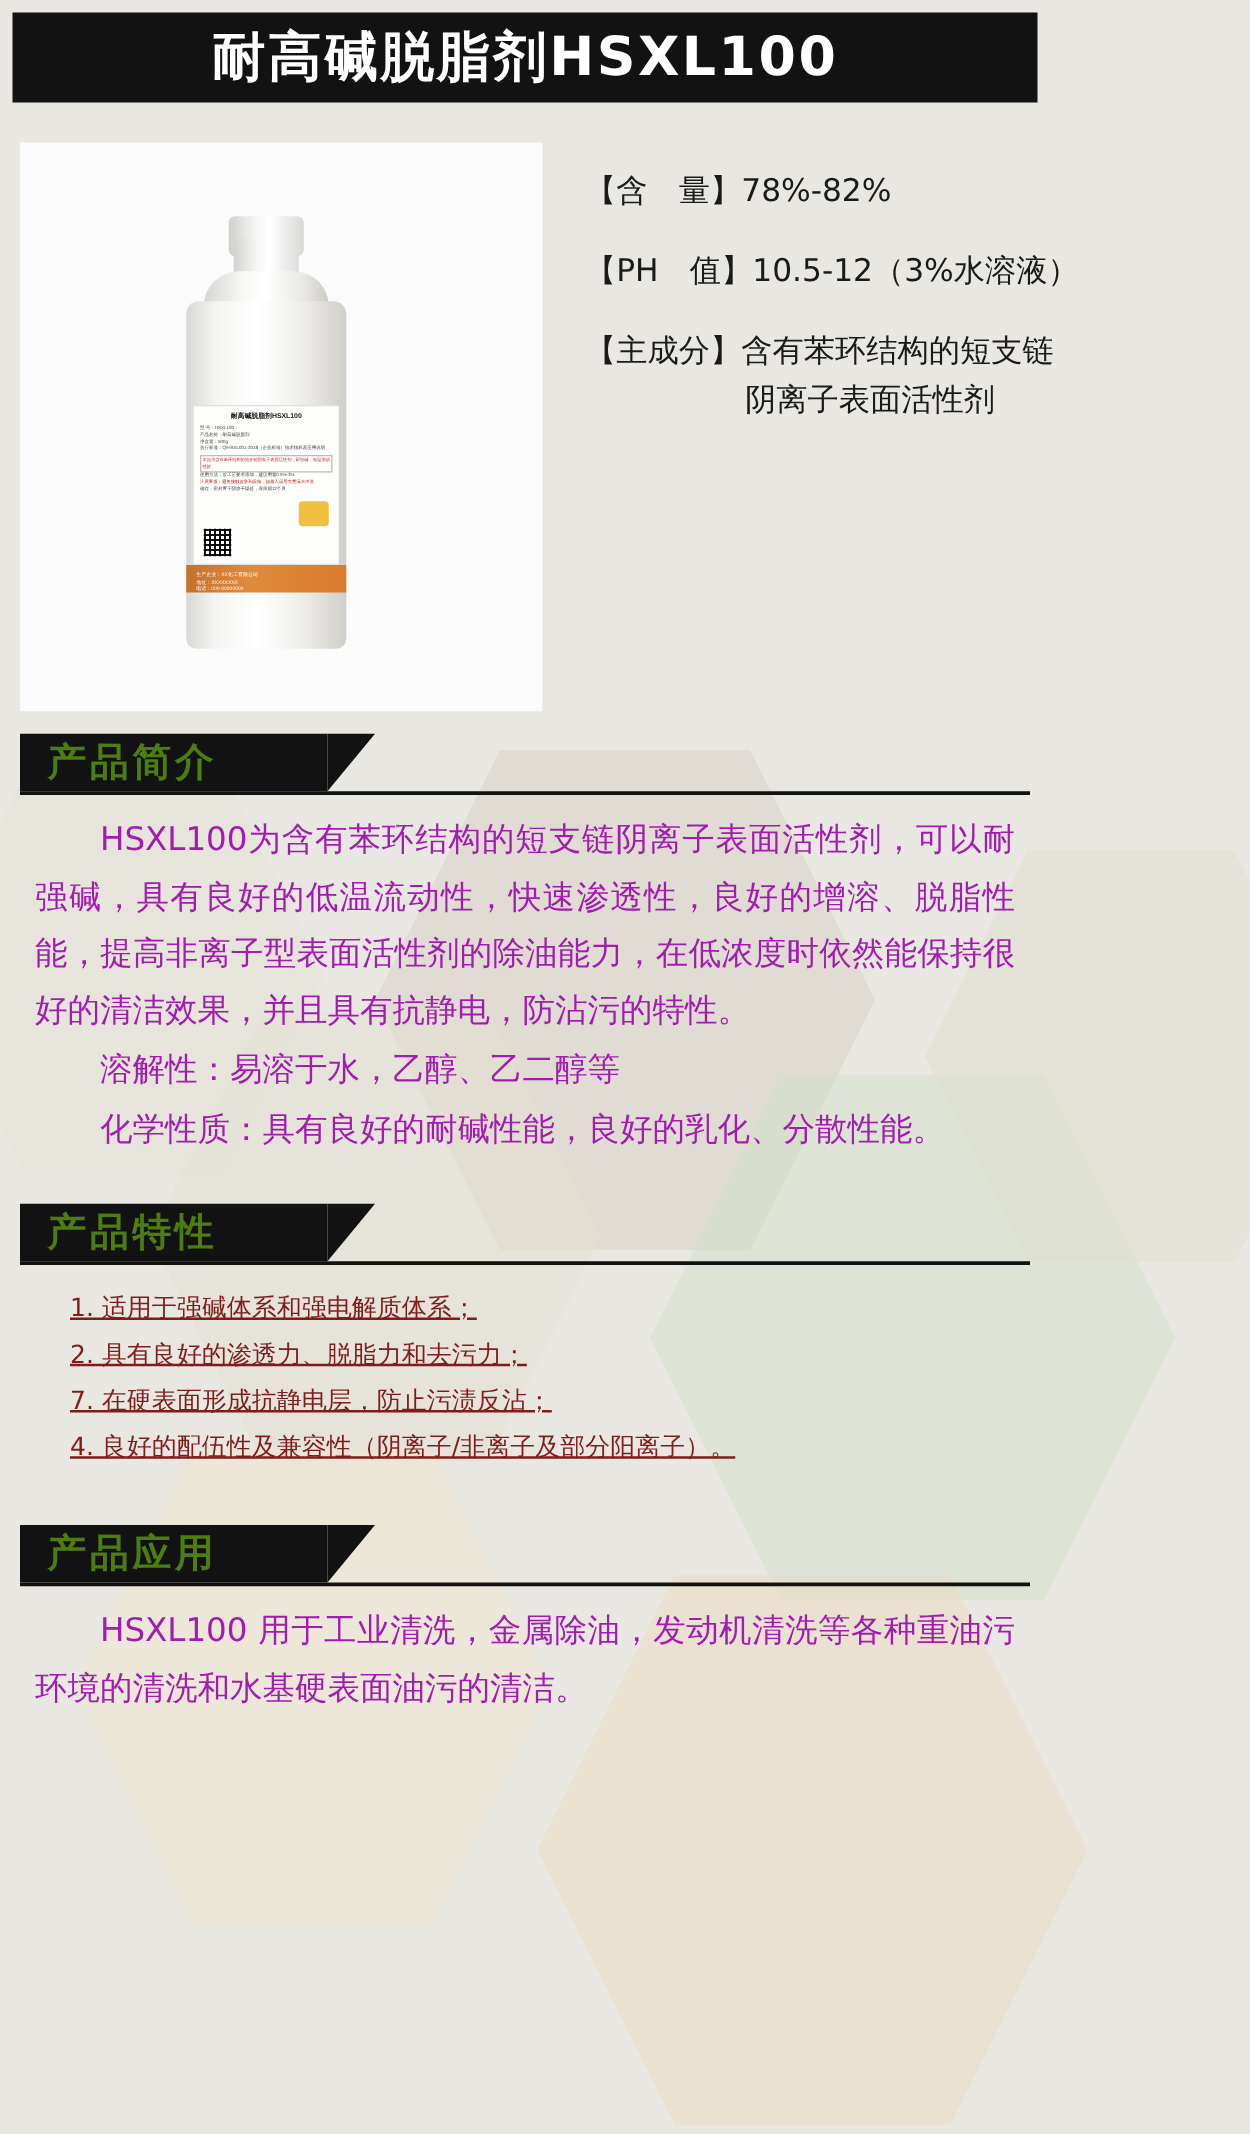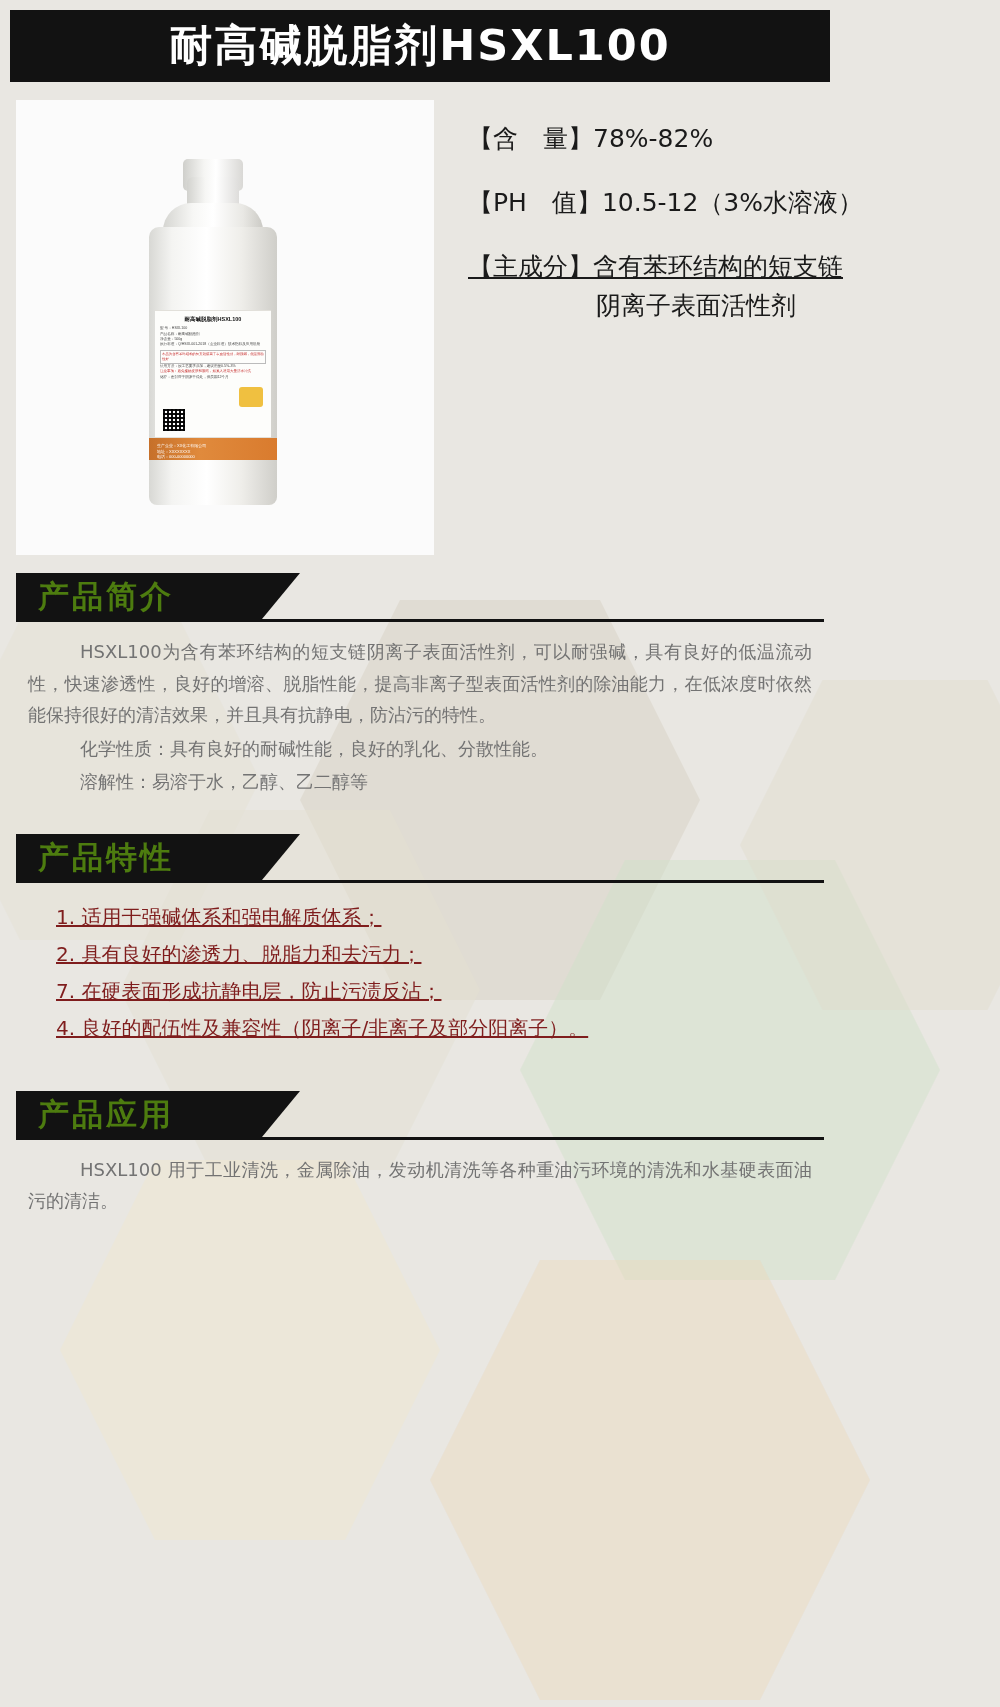--- a/index.html
+++ b/index.html
@@ -48,21 +48,21 @@
     color: #ffffff;
     font-size: 43px;
     font-weight: bold;
     letter-spacing: 2px;
     font-family: "DejaVu Sans", sans-serif;
   }
 
   
   .top-area {
     display: flex;
-    padding: 18px 0 0 0;
+    padding: 32px 0 0 0;
   }
   .product-image-box {
     width: 418px;
     height: 455px;
     margin-left: 16px;
     background: #fbfbfb;
     position: relative;
     overflow: hidden;
     flex: none;
   }
@@ -167,21 +167,21 @@
     box-sizing: border-box;
   }
   .spec-row {
     font-size: 25px;
     color: #1a1a1a;
     line-height: 1.35;
     margin-bottom: 30px;
     font-family: "DejaVu Sans", "Liberation Sans", sans-serif;
     white-space: nowrap;
   }
-  .spec-row.multiline { white-space: normal; margin-bottom: 0; text-decoration: underline; }
+  .spec-row.multiline { white-space: normal; margin-bottom: 0; }
   .spec-row .k { font-weight: normal; }
   .spec-cont {
     font-size: 25px;
     color: #1a1a1a;
     padding-left: 128px;
     margin-top: 6px;
   }
 
   
   .section-title {
@@ -217,23 +217,23 @@
   }
   .section-rule {
     height: 3px;
     background: #121212;
     margin: 0 16px 0 16px;
   }
   .section-block { margin-top: 18px; }
 
   
   .para {
-    font-size: 18px;
+    font-size: 26px;
     line-height: 1.75;
-    color: #737373;
+    color: #a21caf;
     margin: 14px 28px 0 28px;
     text-align: justify;
     font-family: "DejaVu Sans", "Liberation Sans", sans-serif;
   }
   .para.indent { text-indent: 52px; }
   .para.tight { margin-top: 2px; }
 
   .feature-list {
     margin: 16px 28px 0 56px;
     padding: 0;
@@ -314,22 +314,22 @@
   </div>
 
   <div class="section-block">
     <div class="section-title">
       <div class="bar"></div>
       <div class="slant"></div>
       <div class="txt">产品简介</div>
     </div>
     <div class="section-rule"></div>
     <p class="para indent">HSXL100为含有苯环结构的短支链阴离子表面活性剂，可以耐强碱，具有良好的低温流动性，快速渗透性，良好的增溶、脱脂性能，提高非离子型表面活性剂的除油能力，在低浓度时依然能保持很好的清洁效果，并且具有抗静电，防沾污的特性。</p>
+    <p class="para indent tight">溶解性：易溶于水，乙醇、乙二醇等</p>
     <p class="para indent tight">化学性质：具有良好的耐碱性能，良好的乳化、分散性能。</p>
-    <p class="para indent tight">溶解性：易溶于水，乙醇、乙二醇等</p>
   </div>
 
   <div class="spacer-sm"></div>
 
   <div class="section-block">
     <div class="section-title">
       <div class="bar"></div>
       <div class="slant"></div>
       <div class="txt">产品特性</div>
     </div>

